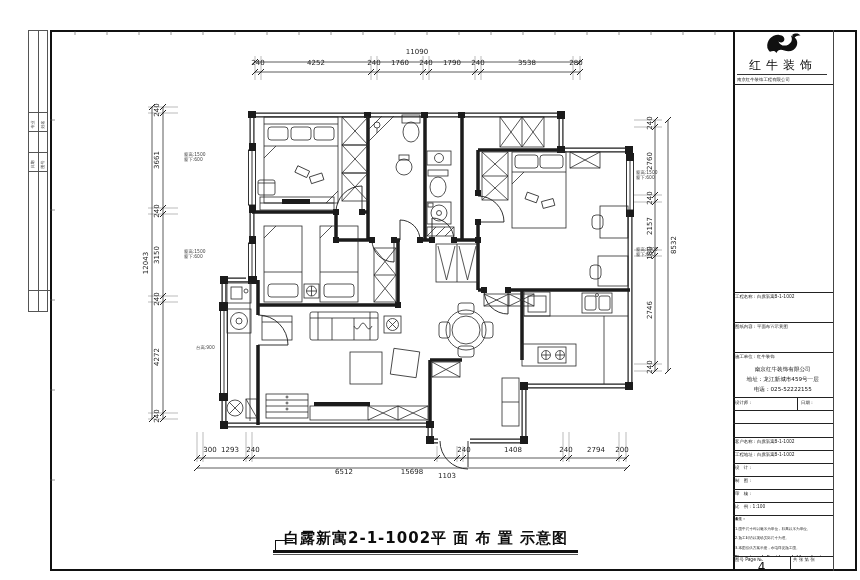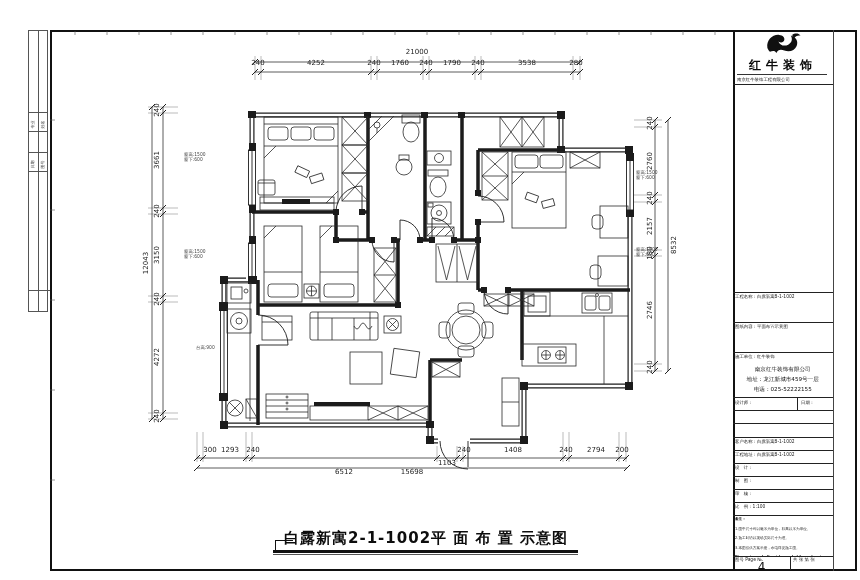--- a/index.html
+++ b/index.html
@@ -20,21 +20,21 @@
   .dim{position:absolute;font-size:7px;color:#222;white-space:nowrap;transform:translate(-50%,-50%)}
   .dimv{position:absolute;font-size:7px;color:#222;white-space:nowrap;transform:translate(-50%,-50%) rotate(-90deg)}
   
   .pnote{position:absolute;font-size:8px;line-height:1.25;color:#444;transform:scale(.55);transform-origin:0 0;white-space:nowrap}
   
   .tb{left:733px;top:30px;width:100px;height:540px;position:absolute}
   .tbrow{position:absolute;left:0;width:100%;border-top:1px solid #222;box-sizing:border-box;overflow:hidden;padding:1px 2px}
   .micro{font-size:8px;transform:scale(.55);transform-origin:0 0;white-space:nowrap;display:block;color:#222}
   .micro2{font-size:8px;transform:scale(.45);transform-origin:0 0;line-height:1.2;white-space:nowrap;display:block;color:#222}
   .company{font-size:8px;transform:scale(.7);transform-origin:0 0;line-height:1.5;white-space:nowrap;display:block;width:142%;text-align:center;color:#111}
-  .brand{position:absolute;left:0;top:27px;width:100%;text-align:center;font-size:12px;font-weight:bold;letter-spacing:5px;color:#0b0b0b}
+  .brand{position:absolute;left:0;top:27px;width:100%;text-align:center;font-size:12px;font-weight:normal;letter-spacing:5px;color:#0b0b0b}
   .brandsub{position:absolute;left:4px;top:47px}
   .brandline{position:absolute;left:4px;top:44px;width:90px;height:0;border-top:1px solid #333}
   .pageno{position:absolute;left:0;top:3px;width:57px;text-align:center;font-size:12px;color:#111}
   .tbvdiv{position:absolute;width:0;border-left:1px solid #222}
   
   .title{left:284px;top:529px;position:absolute;font-size:15px;font-weight:bold;letter-spacing:1px;color:#0d0d0d}
   .uline1{left:273px;top:550px;width:305px;height:2.5px;background:#111}
   .uline2{left:273px;top:554px;width:305px;height:1px;background:#555}
   .bracket{left:275px;top:540px;width:17px;height:11px;border-left:1.5px solid #111;border-top:1.5px solid #111}
 </style>
@@ -309,21 +309,21 @@
       </g>
   </g>
 
   <path d="M255,56 V80 M261,56 V80 M371,56 V80 M377,56 V80 M423,56 V80 M429,56 V80 M475,56 V80 M481,56 V80 M573,56 V80 M580,56 V80 M148,107 H178 M148,113 H178 M148,208 H178 M148,214 H178 M148,296 H178 M148,302 H178 M148,413 H178 M148,419 H178 M634,120 H662 M634,127 H662 M634,195 H662 M634,202 H662 M634,250 H662 M634,256 H662 M634,364 H662 M634,371 H662 M197,432 V462 M203,432 V462 M246,432 V462 M252,432 V462 M437,446 V462 M457,446 V462 M463,446 V462 M563,432 V462 M569,432 V462 M619,432 V462 M626,432 V462" stroke="#777" stroke-width="0.5"></path>
 
   <path d="M255,62 H580 M255,72 H580 M152,107 V419 M163,107 V419 M655,120 V371 M668,120 V371 M197,458 H627 M197,468 H627" stroke="#333" stroke-width="0.8"></path>
 
   <path d="M252,75 l6,-6 M258,75 l6,-6 M368,75 l6,-6 M374,75 l6,-6 M420,75 l6,-6 M426,75 l6,-6 M472,75 l6,-6 M478,75 l6,-6 M570,75 l6,-6 M577,75 l6,-6 M252,65 l6,-6 M577,65 l6,-6 M160,110 l6,-6 M160,116 l6,-6 M160,211 l6,-6 M160,217 l6,-6 M160,299 l6,-6 M160,305 l6,-6 M160,416 l6,-6 M160,422 l6,-6 M149,110 l6,-6 M149,422 l6,-6 M652,123 l6,-6 M652,130 l6,-6 M652,198 l6,-6 M652,205 l6,-6 M652,253 l6,-6 M652,259 l6,-6 M652,367 l6,-6 M652,374 l6,-6 M665,123 l6,-6 M665,374 l6,-6 M194,461 l6,-6 M200,461 l6,-6 M243,461 l6,-6 M249,461 l6,-6 M434,461 l6,-6 M454,461 l6,-6 M460,461 l6,-6 M560,461 l6,-6 M566,461 l6,-6 M616,461 l6,-6 M623,461 l6,-6 M194,471 l6,-6 M624,471 l6,-6" stroke="#222" stroke-width="1"></path>
 </svg>
 
-<span class="dim" style="left:417px;top:52px">21000</span>
+<span class="dim" style="left:417px;top:52px">11090</span>
 <span class="dim" style="left:258px;top:63px">240</span>
 <span class="dim" style="left:316px;top:63px">4252</span>
 <span class="dim" style="left:374px;top:63px">240</span>
 <span class="dim" style="left:400px;top:63px">1760</span>
 <span class="dim" style="left:426px;top:63px">240</span>
 <span class="dim" style="left:452px;top:63px">1790</span>
 <span class="dim" style="left:478px;top:63px">240</span>
 <span class="dim" style="left:527px;top:63px">3538</span>
 <span class="dim" style="left:576px;top:63px">280</span>
 
@@ -343,21 +343,21 @@
 <span class="dimv" style="left:650px;top:226px">2157</span>
 <span class="dimv" style="left:650px;top:253px">180</span>
 <span class="dimv" style="left:650px;top:310px">2746</span>
 <span class="dimv" style="left:650px;top:367px">240</span>
 
 <span class="dim" style="left:412px;top:472px">15698</span>
 <span class="dim" style="left:210px;top:450px">300</span>
 <span class="dim" style="left:230px;top:450px">1293</span>
 <span class="dim" style="left:253px;top:450px">240</span>
 <span class="dim" style="left:344px;top:472px">6512</span>
-<span class="dim" style="left:447px;top:463px">1103</span>
+<span class="dim" style="left:447px;top:476px">1103</span>
 <span class="dim" style="left:464px;top:450px">240</span>
 <span class="dim" style="left:513px;top:450px">1408</span>
 <span class="dim" style="left:566px;top:450px">240</span>
 <span class="dim" style="left:596px;top:450px">2794</span>
 <span class="dim" style="left:622px;top:450px">200</span>
 
 <div class="pnote" style="left:184px;top:152px">
   <span>窗高:1500</span><br>
   <span>窗下:600</span>
 </div>

